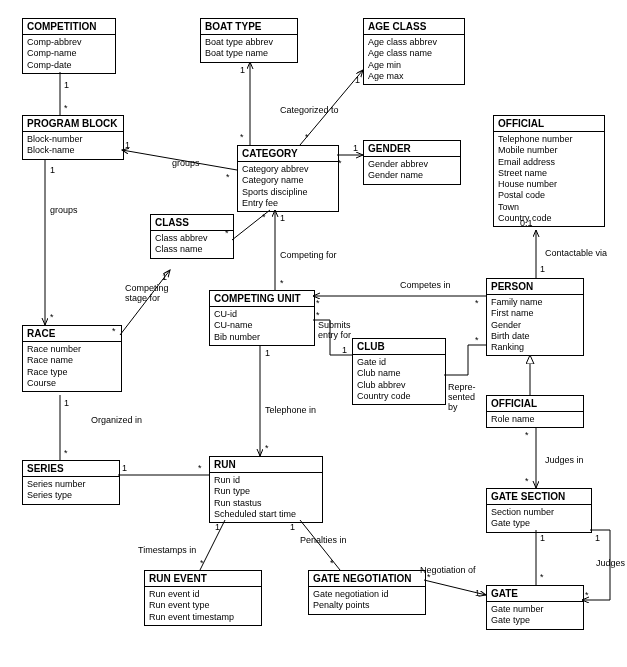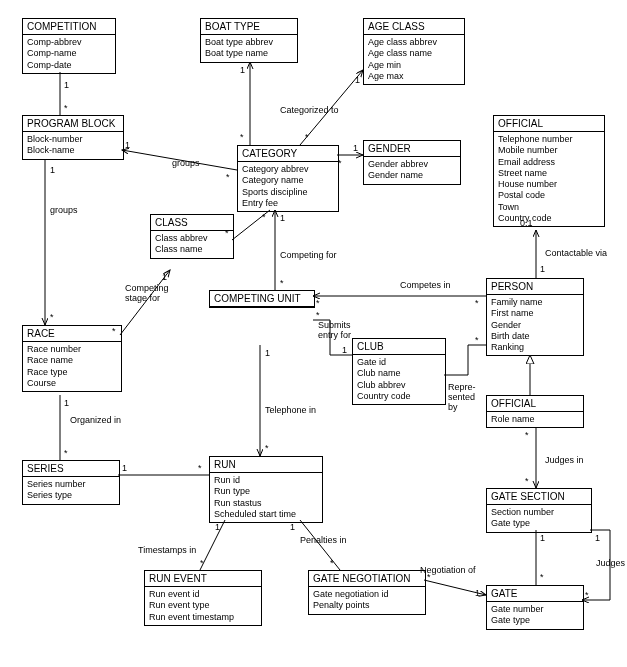--- a/index.html
+++ b/index.html
@@ -14,21 +14,21 @@
   }
   .entity {
     position: absolute;
     border: 1px solid #000;
     background: #fff;
     min-width: 80px;
   }
   .entity .title {
     border-bottom: 1px solid #000;
     padding: 2px 4px;
-    font-weight: normal;
+    font-weight: bold;
     font-size: 10px;
   }
   .entity .attrs {
     padding: 2px 4px;
   }
   .entity .attrs div {
     font-size: 9px;
     line-height: 1.25;
     white-space: nowrap;
   }
@@ -118,20 +118,25 @@
 <div class="entity" style="left:150px;top:214px;width:82px">
   <div class="title">CLASS</div>
   <div class="attrs">
     <div>Class abbrev</div>
     <div>Class name</div>
   </div>
 </div>
 
 <div class="entity" style="left:209px;top:290px;width:104px">
   <div class="title">COMPETING UNIT</div>
+  <div class="attrs">
+    <div>CU-id</div>
+    <div>CU-name</div>
+    <div>Bib number</div>
+  </div>
 </div>
 
 <div class="entity" style="left:486px;top:278px;width:96px">
   <div class="title">PERSON</div>
   <div class="attrs">
     <div>Family name</div>
     <div>First name</div>
     <div>Gender</div>
     <div>Birth date</div>
     <div>Ranking</div>
@@ -281,21 +286,21 @@
 <div class="rel-label" style="left:280px;top:250px">Competing for</div>
 <div class="rel-label" style="left:400px;top:280px">Competes in</div>
 <div class="rel-label" style="left:545px;top:248px">Contactable via</div>
 <div class="rel-label" style="left:125px;top:283px;white-space:pre">Competing
 stage for</div>
 <div class="rel-label" style="left:318px;top:320px;white-space:pre">Submits
 entry for</div>
 <div class="rel-label" style="left:448px;top:382px;white-space:pre">Repre-
 sented
 by</div>
-<div class="rel-label" style="left:70px;top:415px">Organized in</div>
+<div class="rel-label" style="left:91px;top:415px">Organized in</div>
 <div class="rel-label" style="left:265px;top:405px">Telephone in</div>
 <div class="rel-label" style="left:545px;top:455px">Judges in</div>
 <div class="rel-label" style="left:596px;top:558px">Judges</div>
 <div class="rel-label" style="left:138px;top:545px">Timestamps in</div>
 <div class="rel-label" style="left:300px;top:535px">Penalties in</div>
 <div class="rel-label" style="left:420px;top:565px">Negotiation of</div>
 
 <div class="card" style="left:64px;top:80px">1</div>
 <div class="card" style="left:64px;top:103px">*</div>
 <div class="card" style="left:50px;top:165px">1</div>

